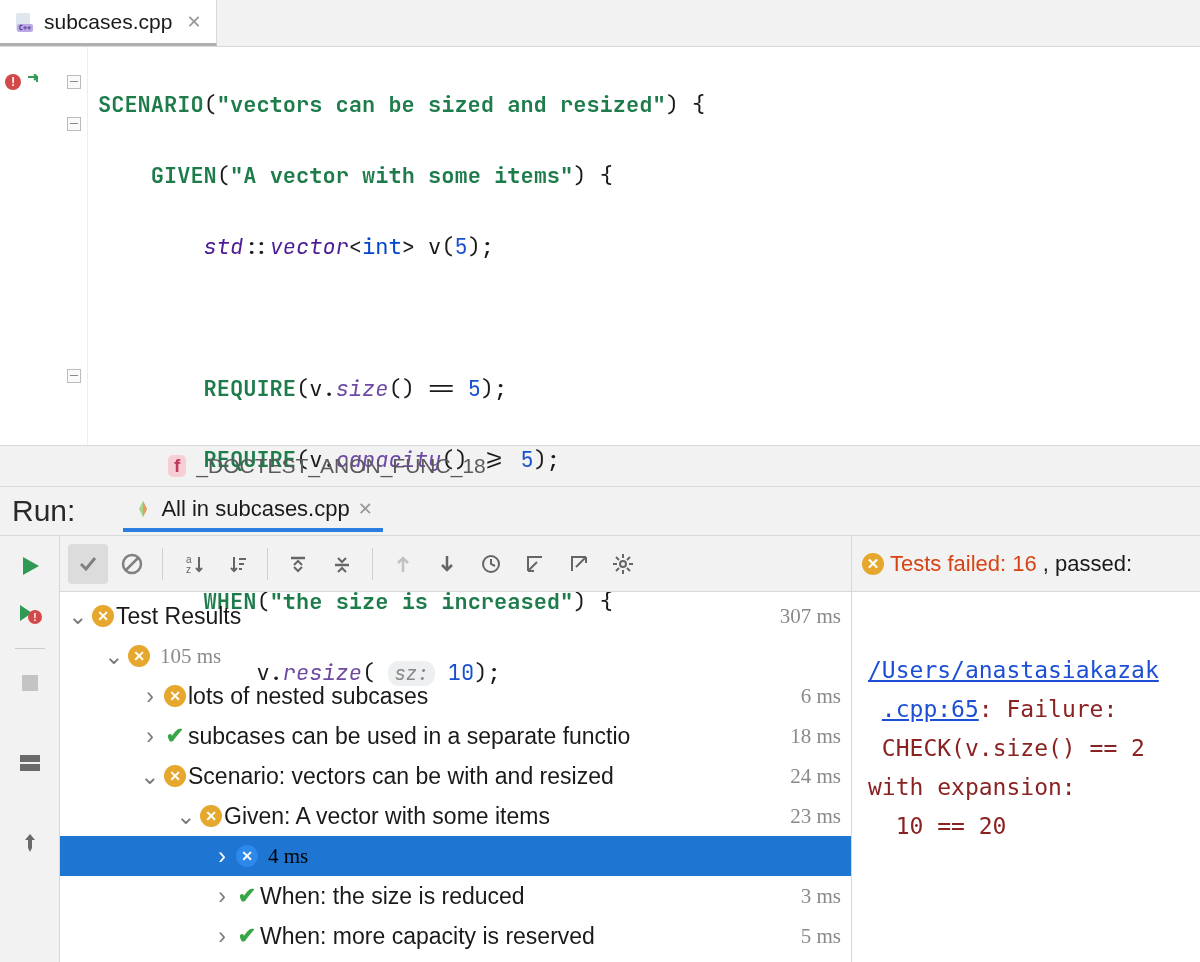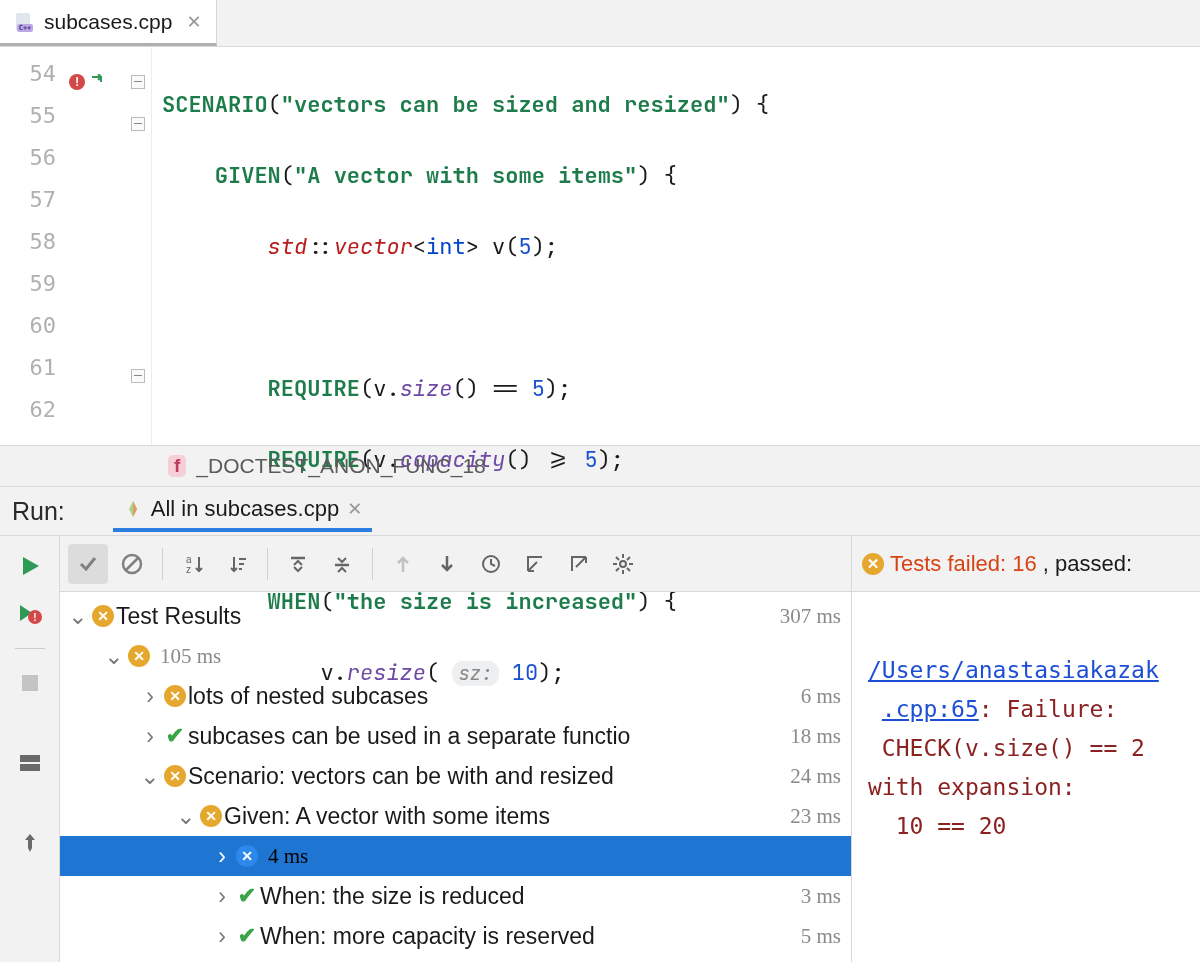--- a/index.html
+++ b/index.html
@@ -76,21 +76,21 @@
   padding-left: 10px;
   font-family: "Menlo","JetBrains Mono","Consolas",monospace;
   font-size: 22px;
   white-space: pre;
 }
 .code .line { height: 42px; }
 .k1 { color: #1e7c4b; font-weight: 700; }
 .str { color: #1e7c4b; font-weight: 700; }
 .kw { color: #0044cc; font-weight: 400; }
 .fn { color: #6f4aa5; font-style: italic; }
-.ns { color: #b91c1c; font-style: italic; }
+.ns { color: #4c1d95; font-style: italic; }
 .num { color: #1850d0; }
 .hint {
   background: #eeeff1; border-radius: 11px; padding: 0 6px;
   color: #888; font-style: italic; font-size: 19px;
 }
 .breadcrumb-bar {
   height: 42px;
   background: #f2f2f2;
   border-top: 1px solid #d8d8d8;
   border-bottom: 1px solid #d8d8d8;
@@ -106,21 +106,21 @@
   border-radius: 5px; padding: 0 6px; font-weight: 600; font-size: 19px;
 }
 .run-tab-bar {
   height: 48px;
   background: #f2f2f2;
   display: flex;
   align-items: center;
   padding-left: 12px;
   gap: 14px;
 }
-.run-tab-bar .lbl { font-size: 25px; color: #2a2a2a; text-align: center; }
+.run-tab-bar .lbl { font-size: 30px; color: #2a2a2a; text-align: center; }
 .run-tab {
   display: flex; align-items: center; gap: 8px;
   padding: 6px 10px;
   border-bottom: 4px solid #2b7de0;
 }
 .run-tab .close { color: #999; font-size: 18px; }
 .lower {
   display: flex;
   height: 427px;
   border-top: 1px solid #d8d8d8;
@@ -227,31 +227,20 @@
           <rect x="3" y="13" width="16" height="8" rx="2" fill="#bda8e6"></rect>
           <text x="11" y="19" font-size="7" text-anchor="middle" fill="#4a2f8a" font-family="monospace" font-weight="700">C++</text>
         </svg>
     </span>
     <span>subcases.cpp</span>
     <span class="close">✕</span>
   </div>
 </div>
 
 <div class="editor-area">
-  <div class="gutter-nums">
-    <div>54</div>
-    <div>55</div>
-    <div>56</div>
-    <div>57</div>
-    <div>58</div>
-    <div>59</div>
-    <div>60</div>
-    <div>61</div>
-    <div>62</div>
-  </div>
   <div class="gutter-icons">
     <div>
       <span>
           <svg width="18" height="18">
             <circle cx="9" cy="9" r="8" fill="#d34848"></circle>
             <text x="9" y="13" font-size="12" text-anchor="middle" fill="#fff" font-weight="700">!</text>
           </svg>
         </span>
       <span>
           <svg width="16" height="16">

